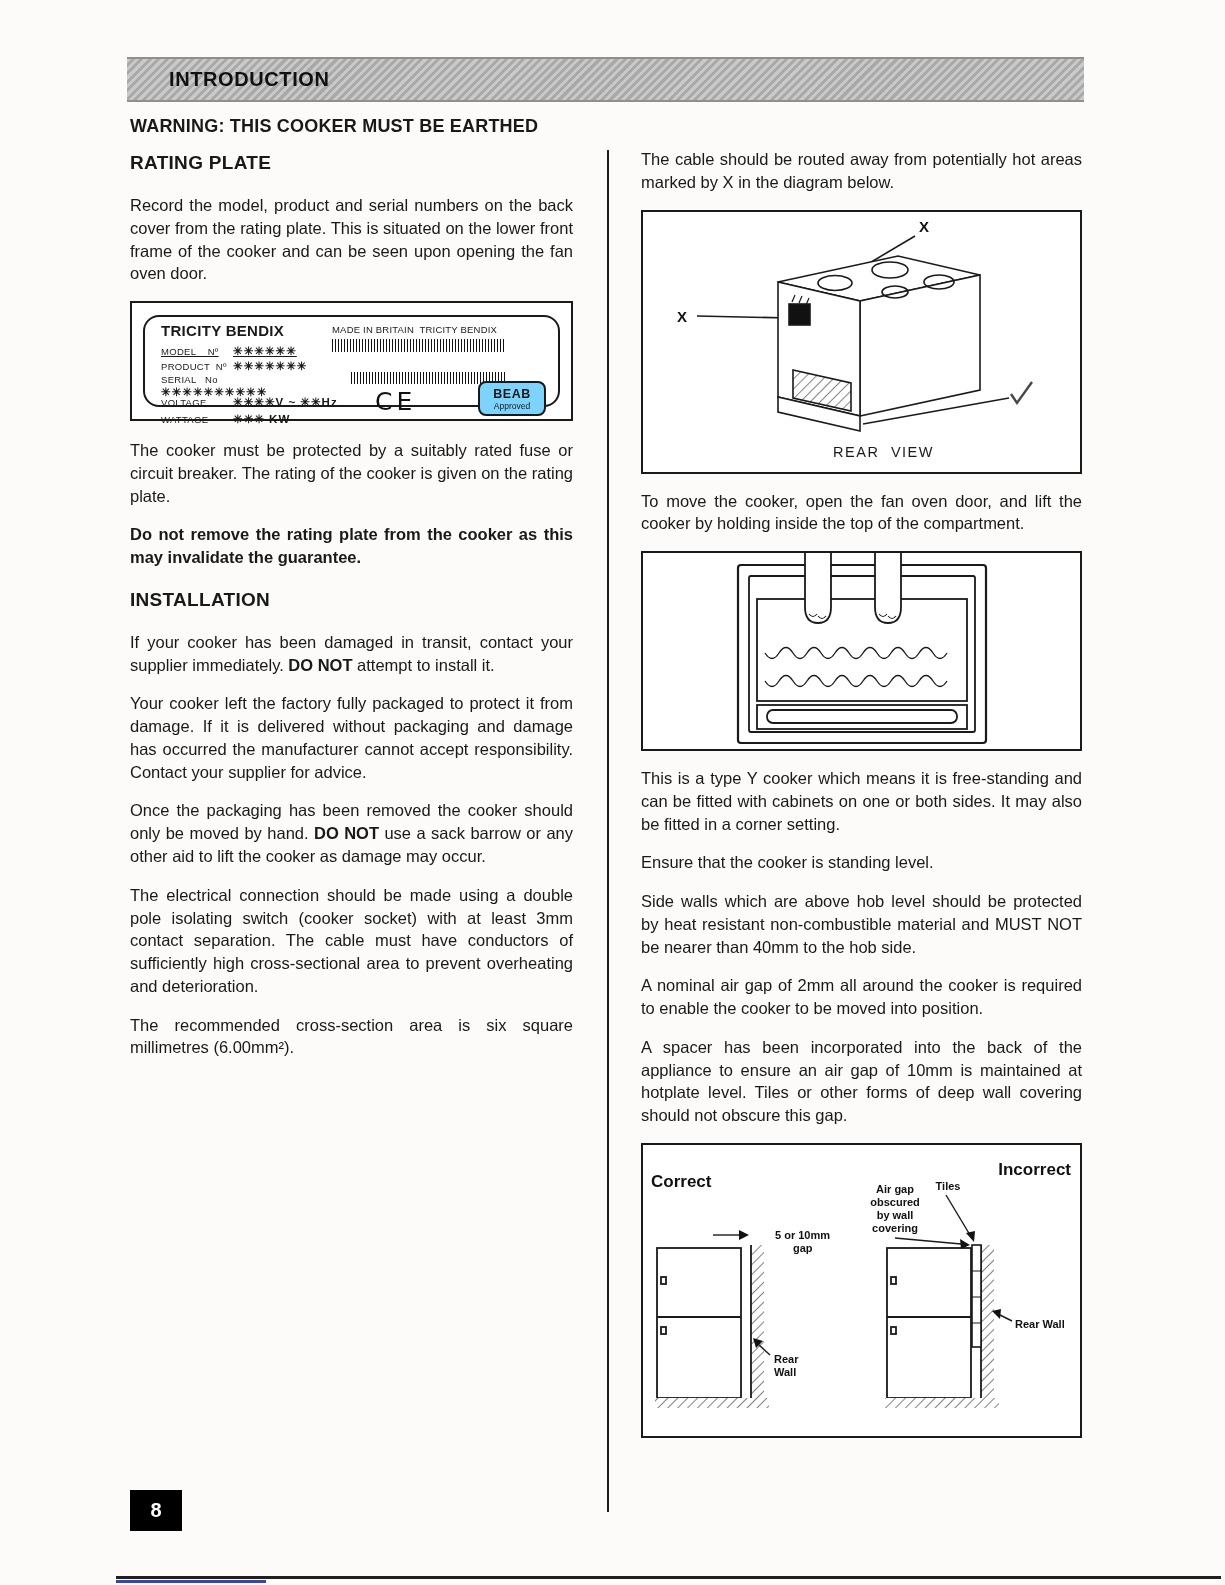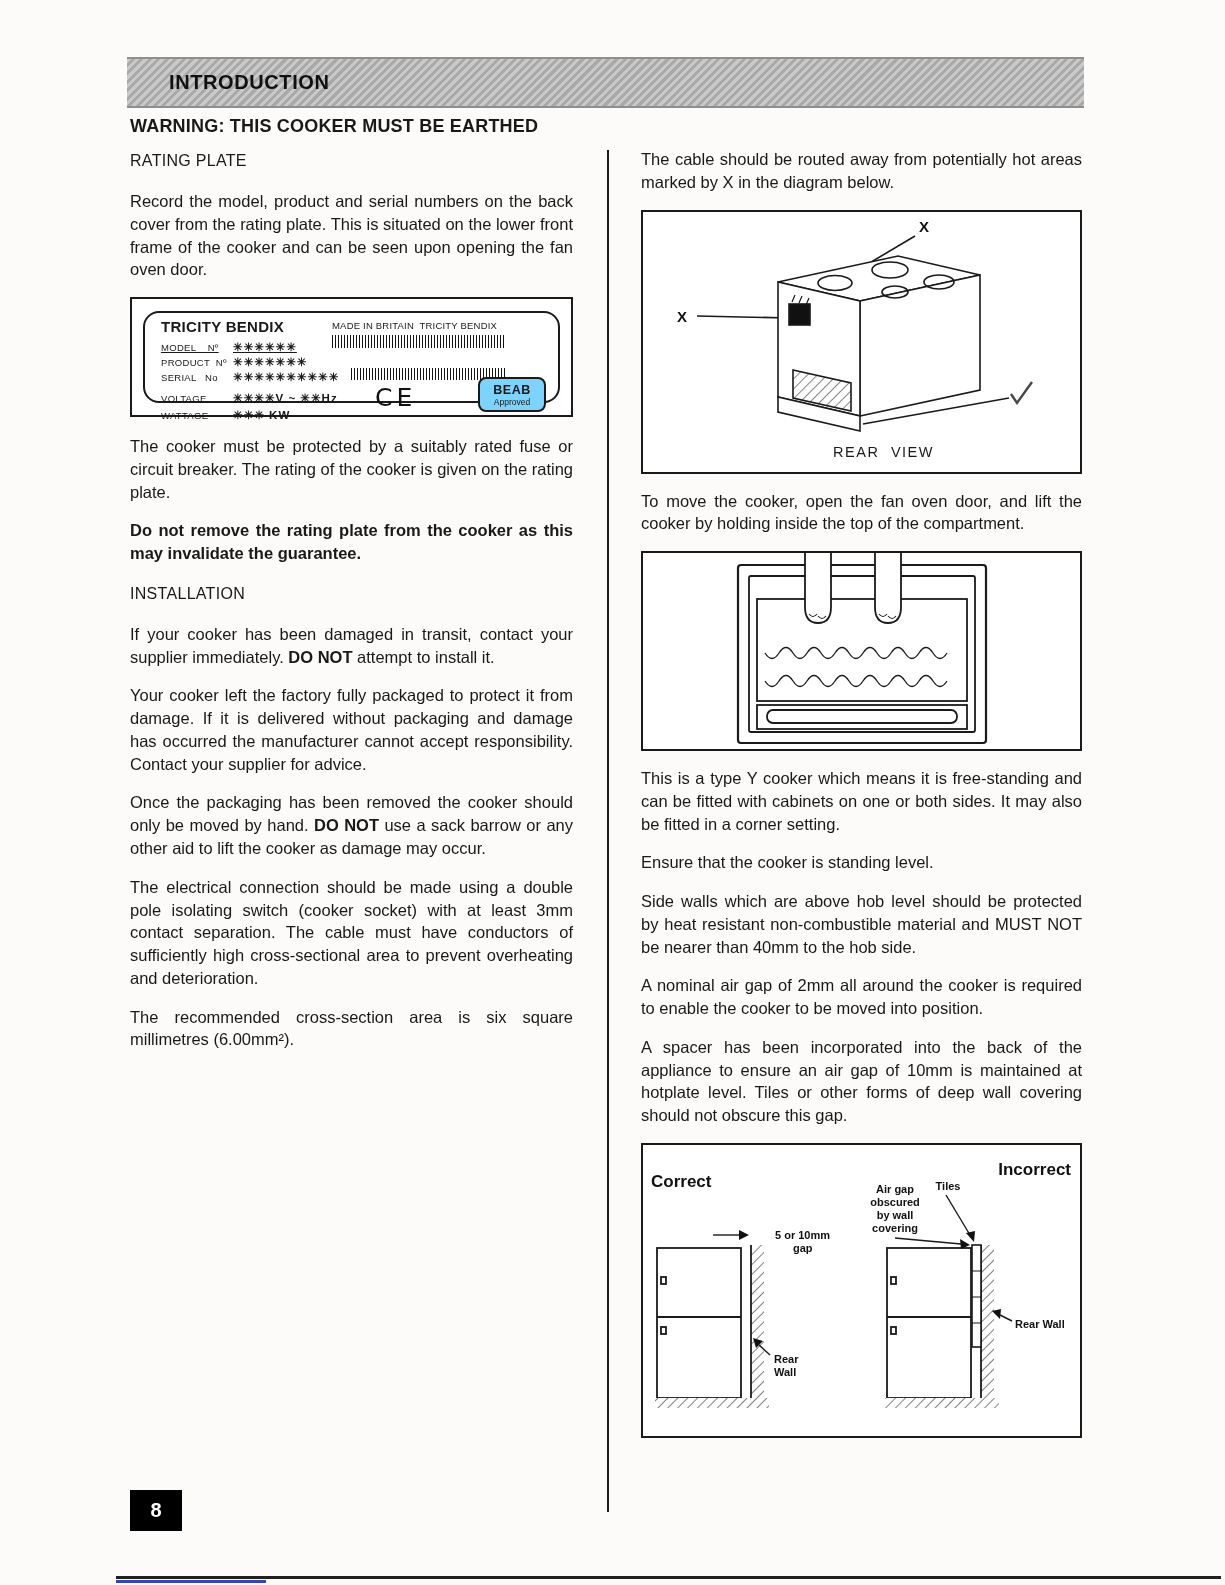--- a/index.html
+++ b/index.html
@@ -4,53 +4,53 @@
 <title>Cooker Manual - Introduction</title>
 <style>
   * { margin:0; padding:0; box-sizing:border-box; }
   html,body { background:#f6f5f3; }
   body {
     width:1225px; height:1585px; position:relative;
     font-family:"Liberation Sans", sans-serif; color:#191919;
     background:#fcfbfa;
   }
   .intro-bar {
-    position:absolute; left:127px; top:57px; width:957px; height:51px;
+    position:absolute; left:127px; top:57px; width:957px; height:45px;
     background:repeating-linear-gradient(135deg,#c9c9c9 0 3px,#a9a9a9 3px 6px);
     border-top:2px solid #8f8f8f; border-bottom:2px solid #8f8f8f;
     display:flex; align-items:center; padding-left:42px;text-align:center;
   }
   .intro-bar span { font-size:20px; font-weight:bold; letter-spacing:.6px; color:#101010; }
   .warning-heading {
     position:absolute; left:130px; top:116px;
     font-size:18px; font-weight:bold; letter-spacing:.2px;
   }
   .divider { position:absolute; left:607px; top:150px; width:2px; height:1362px; background:#1c1c1c; }
 
   .col { position:absolute; }
   .col-left  { left:130px; top:152px; width:443px; }
   .col-right { left:641px; top:148px; width:441px; }
 
   .col p { font-size:16.5px; line-height:1.38; text-align:justify; margin-bottom:16px; }
   .col p.bold { font-weight:bold; margin-bottom:20px; }
-  .col h2 { font-size:16px; font-weight:normal; letter-spacing:.3px; margin-bottom:20px; }
+  .col h2 { font-size:19px; font-weight:bold; letter-spacing:.3px; margin-bottom:20px; }
   h2.installation { margin-top:4px; }
   b { font-weight:bold; }
 
   
   .plate-fig { border:2px solid #1a1a1a; background:#fff; padding:12px 11px; margin:2px 0 18px; }
   .plate { border:2.5px solid #1a1a1a; border-radius:16px; height:92px; position:relative; background:#fff; }
   .plate-brand { position:absolute; left:16px; top:5px; font-size:15px; font-weight:bold; letter-spacing:.3px; }
   .plate-origin { position:absolute; left:187px; top:7px; font-size:9.5px; letter-spacing:.2px; white-space:pre; }
   .plate-row { position:absolute; left:16px; display:flex; align-items:baseline; }
   .plate-row .plbl { font-size:9.5px; width:72px; white-space:pre; letter-spacing:.3px; }
   .plate-row .pval { font-size:11.5px; font-weight:bold; letter-spacing:1px; white-space:pre; }
   .r-model   { top:27px;text-decoration:underline; }
   .r-product { top:42px; }
-  .r-serial  { top:57px; }
+  .r-serial  { top:57px;flex-direction:column; }
   .r-voltage { top:78px; }
   .r-wattage { top:95px; }
   .barcode { position:absolute; background:repeating-linear-gradient(90deg,#131313 0 1px,#fff 1px 3px); }
   .bc1 { left:187px; top:22px; width:174px; height:13px; }
   .bc2 { left:206px; top:55px; width:155px; height:12px; }
   .ce-mark { position:absolute; left:230px; top:70px; font-size:25px; letter-spacing:4px; color:#111;
              font-family:"DejaVu Sans", sans-serif; }
   .beab { position:absolute; right:12px; top:64px; width:68px; border:2px solid #1a1a1a; border-radius:8px;
           text-align:center; padding:4px 0 3px; background:#7dd3fc; }
   .beab-title { font-size:12.5px; font-weight:bold; letter-spacing:.5px; }

